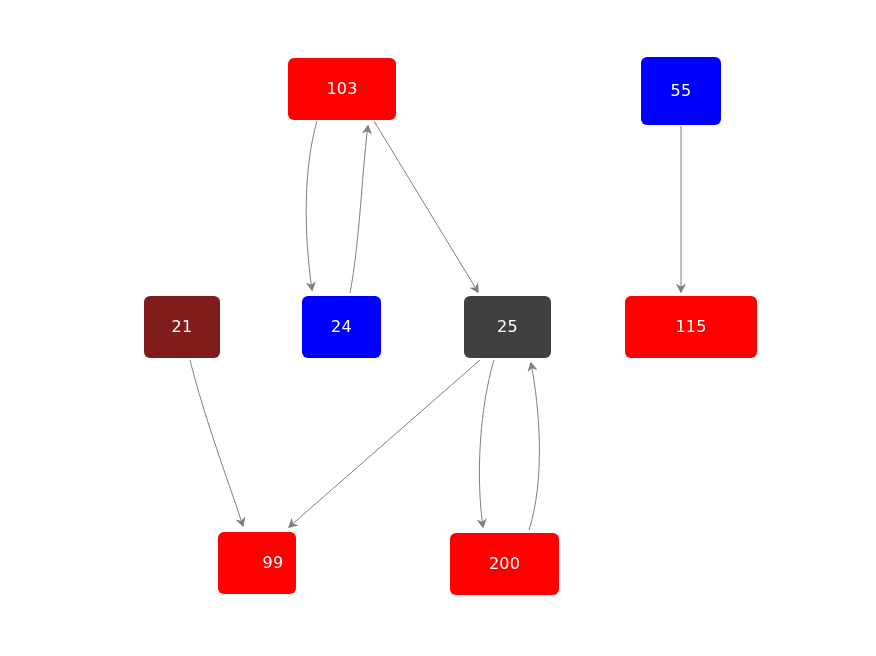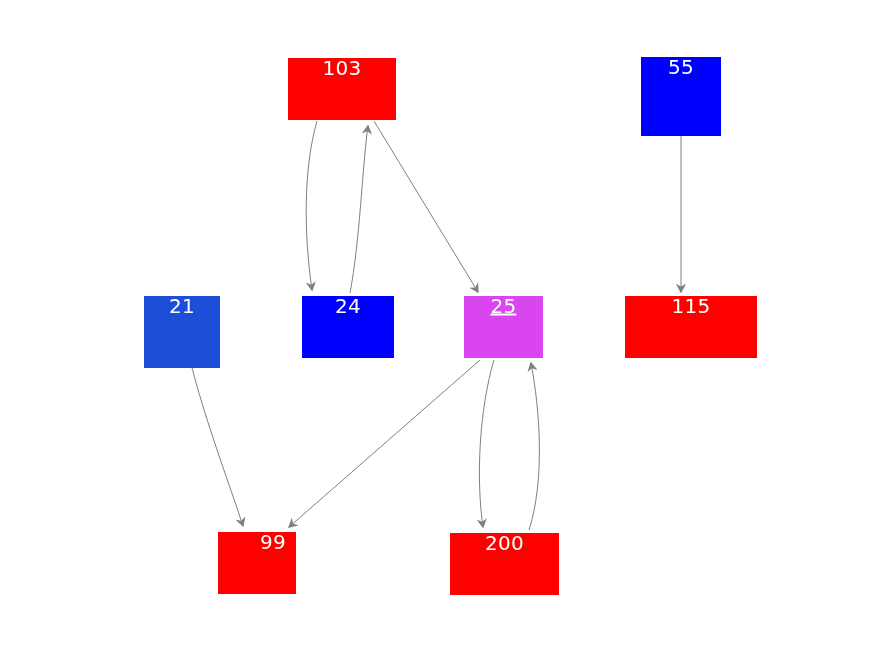--- a/index.html
+++ b/index.html
@@ -20,27 +20,28 @@
     left: 0;
     top: 0;
     width: 876px;
     height: 656px;
     pointer-events: none;
   }
   .graph-node {
     position: absolute;
     box-sizing: border-box;
     display: flex;
-    align-items: flex-start;
+    align-items: center;
     justify-content: center;
     color: #ffffff;
-    font-size: 20px;
+    font-size: 16px;
     line-height: 1;
     letter-spacing: 0.2px;
     user-select: none;
+    border-radius: 6px;
   }
   .node-label {
     display: block;
     transform: translateY(-0.5px);
   }
 </style>
 </head>
 <body>
 
 <div id="canvas">
@@ -60,30 +61,30 @@
         <path d="M 494 360 C 479 410 476 480 483 527" fill="none" stroke="#808080" stroke-width="1" marker-end="url(#arrowhead)"></path>
         <path d="M 529 530 C 545 480 540 410 531 363" fill="none" stroke="#808080" stroke-width="1" marker-end="url(#arrowhead)"></path>
         <path d="M 681 126 L 681 292" fill="none" stroke="#808080" stroke-width="1" marker-end="url(#arrowhead)"></path>
       </g>
   </svg>
 
   <div id="nodes-group">
       <div class="graph-node" style="left: 288px; top: 58px; width: 108px; height: 62px; background: rgb(255, 0, 0);">
         <span class="node-label">103</span>
       </div>
-      <div class="graph-node" style="left: 641px; top: 57px; width: 80px; height: 79px; background: rgb(0, 0, 255);">
+      <div class="graph-node" style="left: 641px; top: 57px; width: 80px; height: 68px; background: rgb(0, 0, 255);">
         <span class="node-label">55</span>
       </div>
-      <div class="graph-node" style="left: 144px; top: 296px; width: 76px; height: 72px; background: #1d4ed8;">
+      <div class="graph-node" style="left: 144px; top: 296px; width: 76px; height: 62px; background: #7f1d1d;">
         <span class="node-label">21</span>
       </div>
-      <div class="graph-node" style="left: 302px; top: 296px; width: 92px; height: 62px; background: rgb(0, 0, 255);">
+      <div class="graph-node" style="left: 302px; top: 296px; width: 79px; height: 62px; background: rgb(0, 0, 255);">
         <span class="node-label">24</span>
       </div>
-      <div class="graph-node" style="left: 464px; top: 296px; width: 79px; height: 62px; background: #d946ef; text-decoration: underline;">
+      <div class="graph-node" style="left: 464px; top: 296px; width: 87px; height: 62px; background: #404040;">
         <span class="node-label">25</span>
       </div>
       <div class="graph-node" style="left: 625px; top: 296px; width: 132px; height: 62px; background: rgb(255, 0, 0);">
         <span class="node-label">115</span>
       </div>
       <div class="graph-node" style="left: 218px; top: 532px; width: 78px; height: 62px; background: rgb(255, 0, 0); padding-left: 32px;">
         <span class="node-label">99</span>
       </div>
       <div class="graph-node" style="left: 450px; top: 533px; width: 109px; height: 62px; background: rgb(255, 0, 0);">
         <span class="node-label">200</span>

